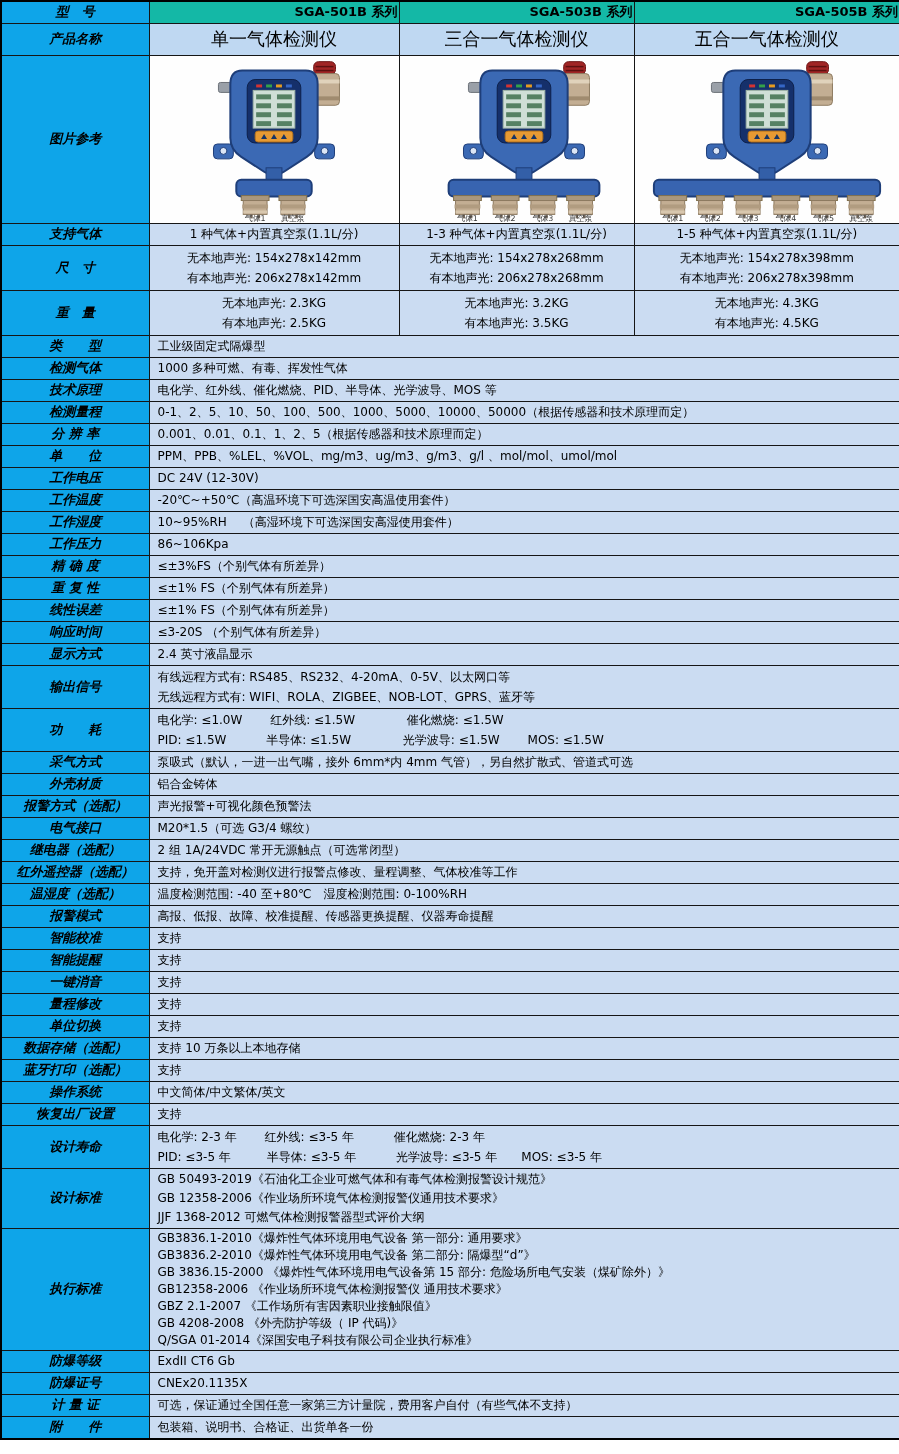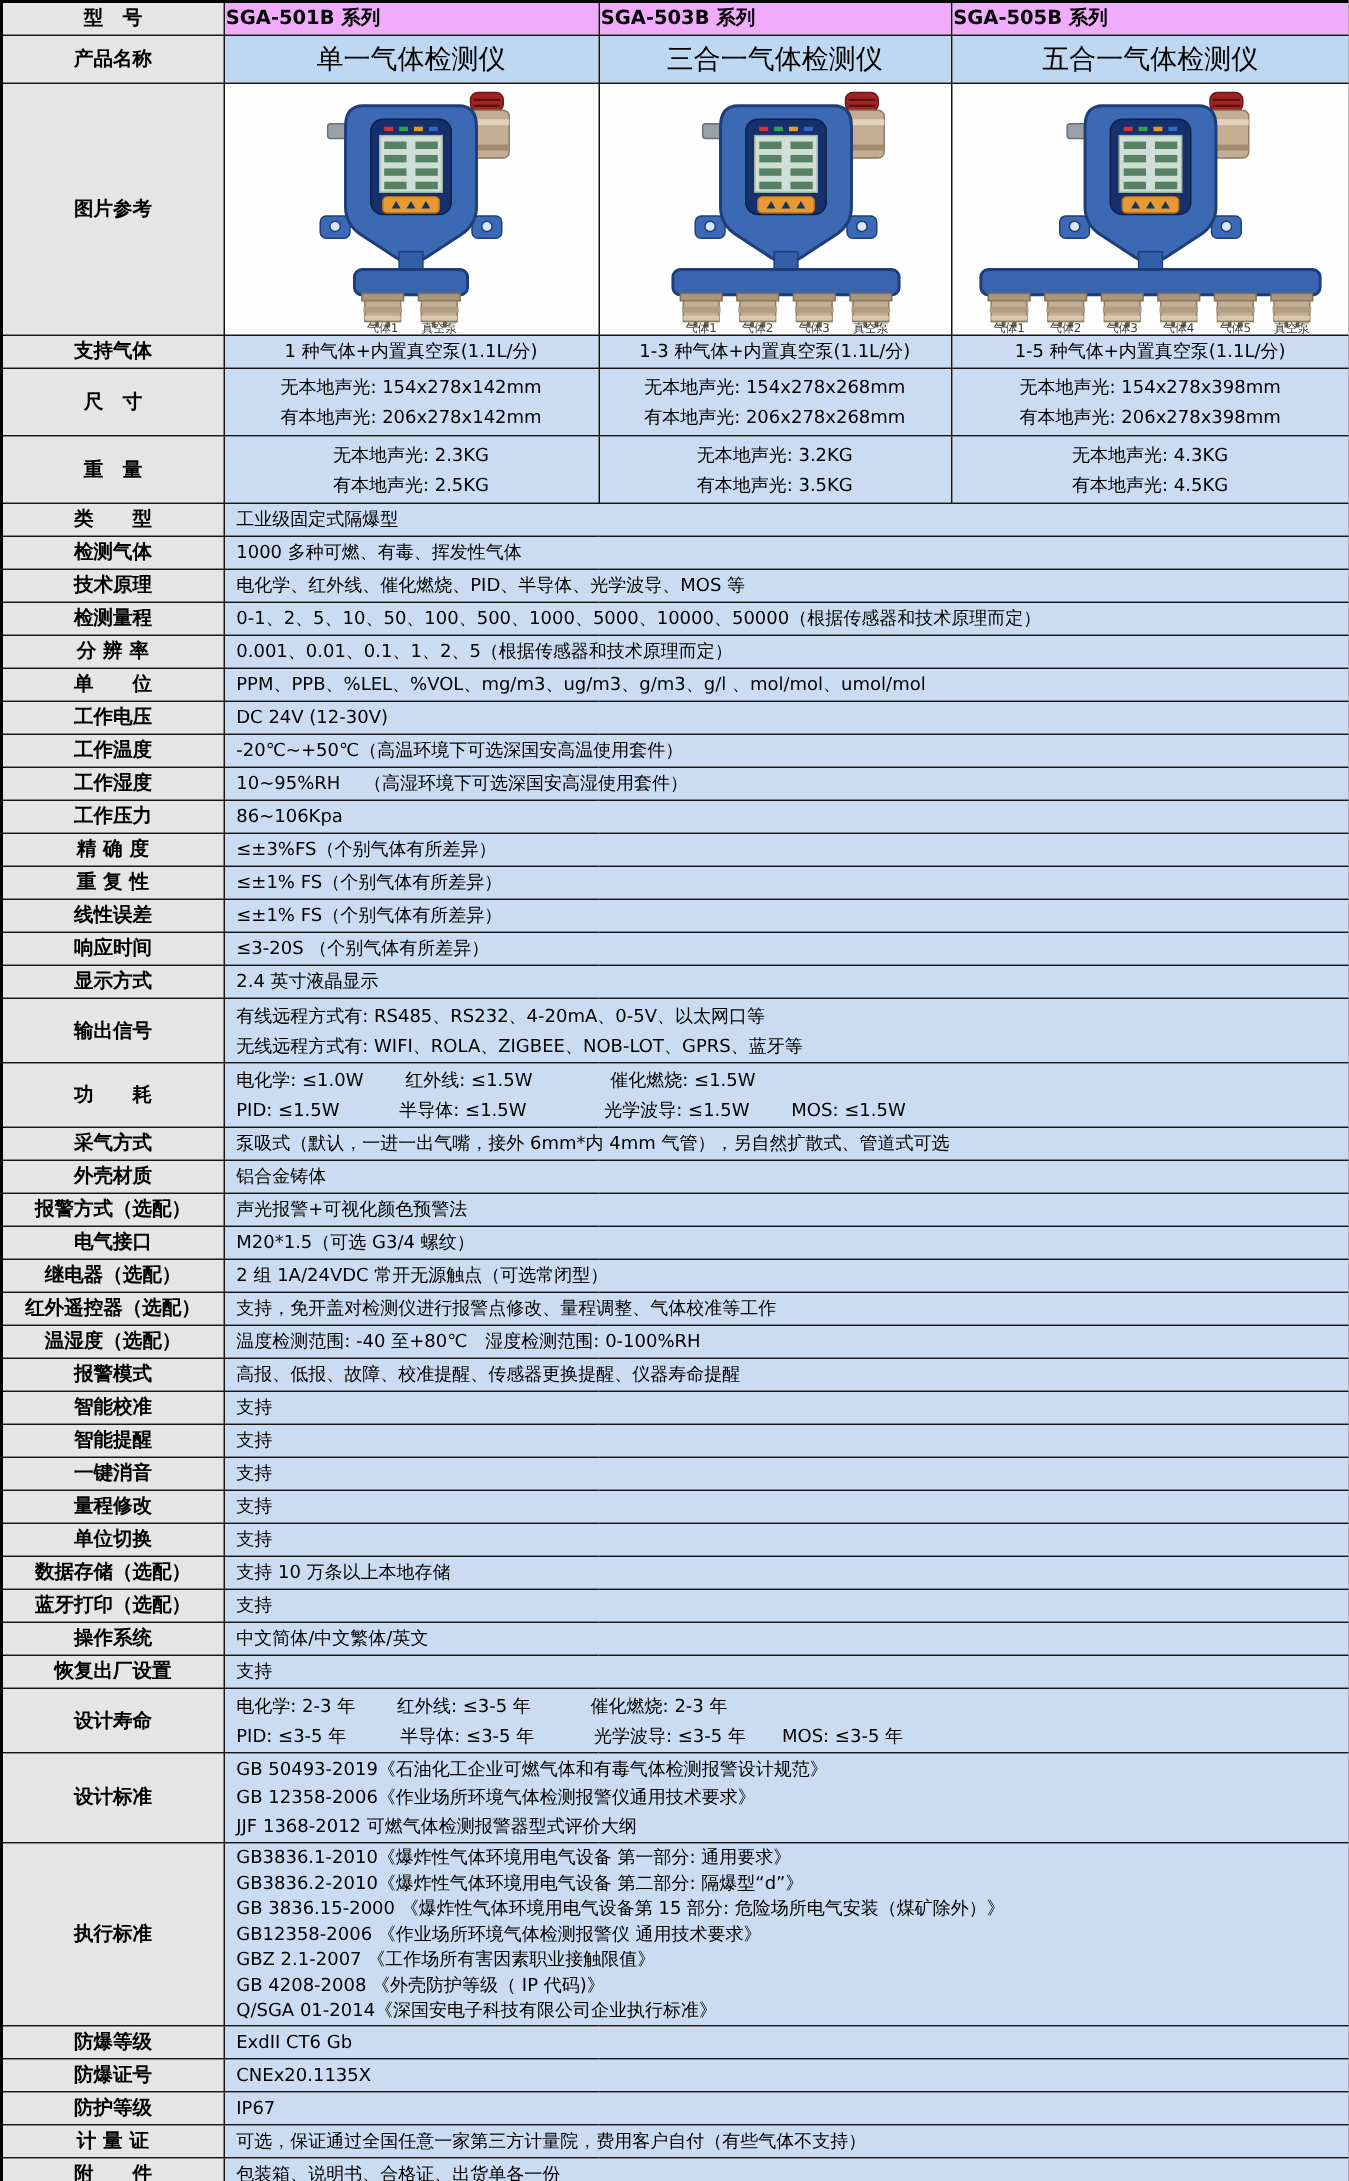--- a/index.html
+++ b/index.html
@@ -1,20 +1,20 @@
 <!DOCTYPE html>
 <html><head>
 <meta charset="utf-8">
 <style>
   html,body{margin:0;padding:0;background:#fff;}
   body{width:899px;font-family:"DejaVu Sans","Liberation Sans",sans-serif;color:#000;}
   table{border-collapse:collapse;table-layout:fixed;width:899px;border:2px solid #000;}
   td{border:1px solid #161616;overflow:hidden;vertical-align:middle;}
-  td.lbl{background:#e5e5e5;font-weight:bold;text-align:center;font-size:13px;padding:1px 2px;}
-  tr.hdr td.val{background:#f0abfc;font-weight:bold;text-align:left;font-size:13px;}
+  td.lbl{background:#0ea5e9;font-weight:bold;text-align:center;font-size:13px;padding:1px 2px;font-style:italic;}
+  tr.hdr td.val{background:#14b8a6;font-weight:bold;text-align:right;font-size:13px;}
   tr.prod td.val{background:#BFD8F2;text-align:center;font-size:18px;}
   td.body-val{background:#CBDCF2;font-size:12px;padding:1px 8px;text-align:left;}
   td.body-val.center{text-align:center;margin-left:26px;}
   .line{white-space:pre-wrap;line-height:19px;}
   .two .line{line-height:20px;}
   .tight .line{line-height:17px;}
   td.img-cell{background:#fefefe;padding:0;text-align:center;vertical-align:bottom;}
   td.img-cell svg{display:block;margin:0 auto;}
 </style>
 </head>
@@ -551,26 +551,20 @@
           <div class="line">ExdII CT6 Gb</div>
         </td>
       </tr>
       <tr>
         <td class="lbl">防爆证号</td>
         <td class="body-val" colspan="3">
           <div class="line">CNEx20.1135X</div>
         </td>
       </tr>
       <tr>
-        <td class="lbl">防护等级</td>
-        <td class="body-val" colspan="3">
-          <div class="line">IP67</div>
-        </td>
-      </tr>
-      <tr>
         <td class="lbl">计 量 证</td>
         <td class="body-val" colspan="3">
           <div class="line">可选，保证通过全国任意一家第三方计量院，费用客户自付（有些气体不支持）</div>
         </td>
       </tr>
       <tr>
         <td class="lbl">附　　件</td>
         <td class="body-val" colspan="3">
           <div class="line">包装箱、说明书、合格证、出货单各一份</div>
         </td>

